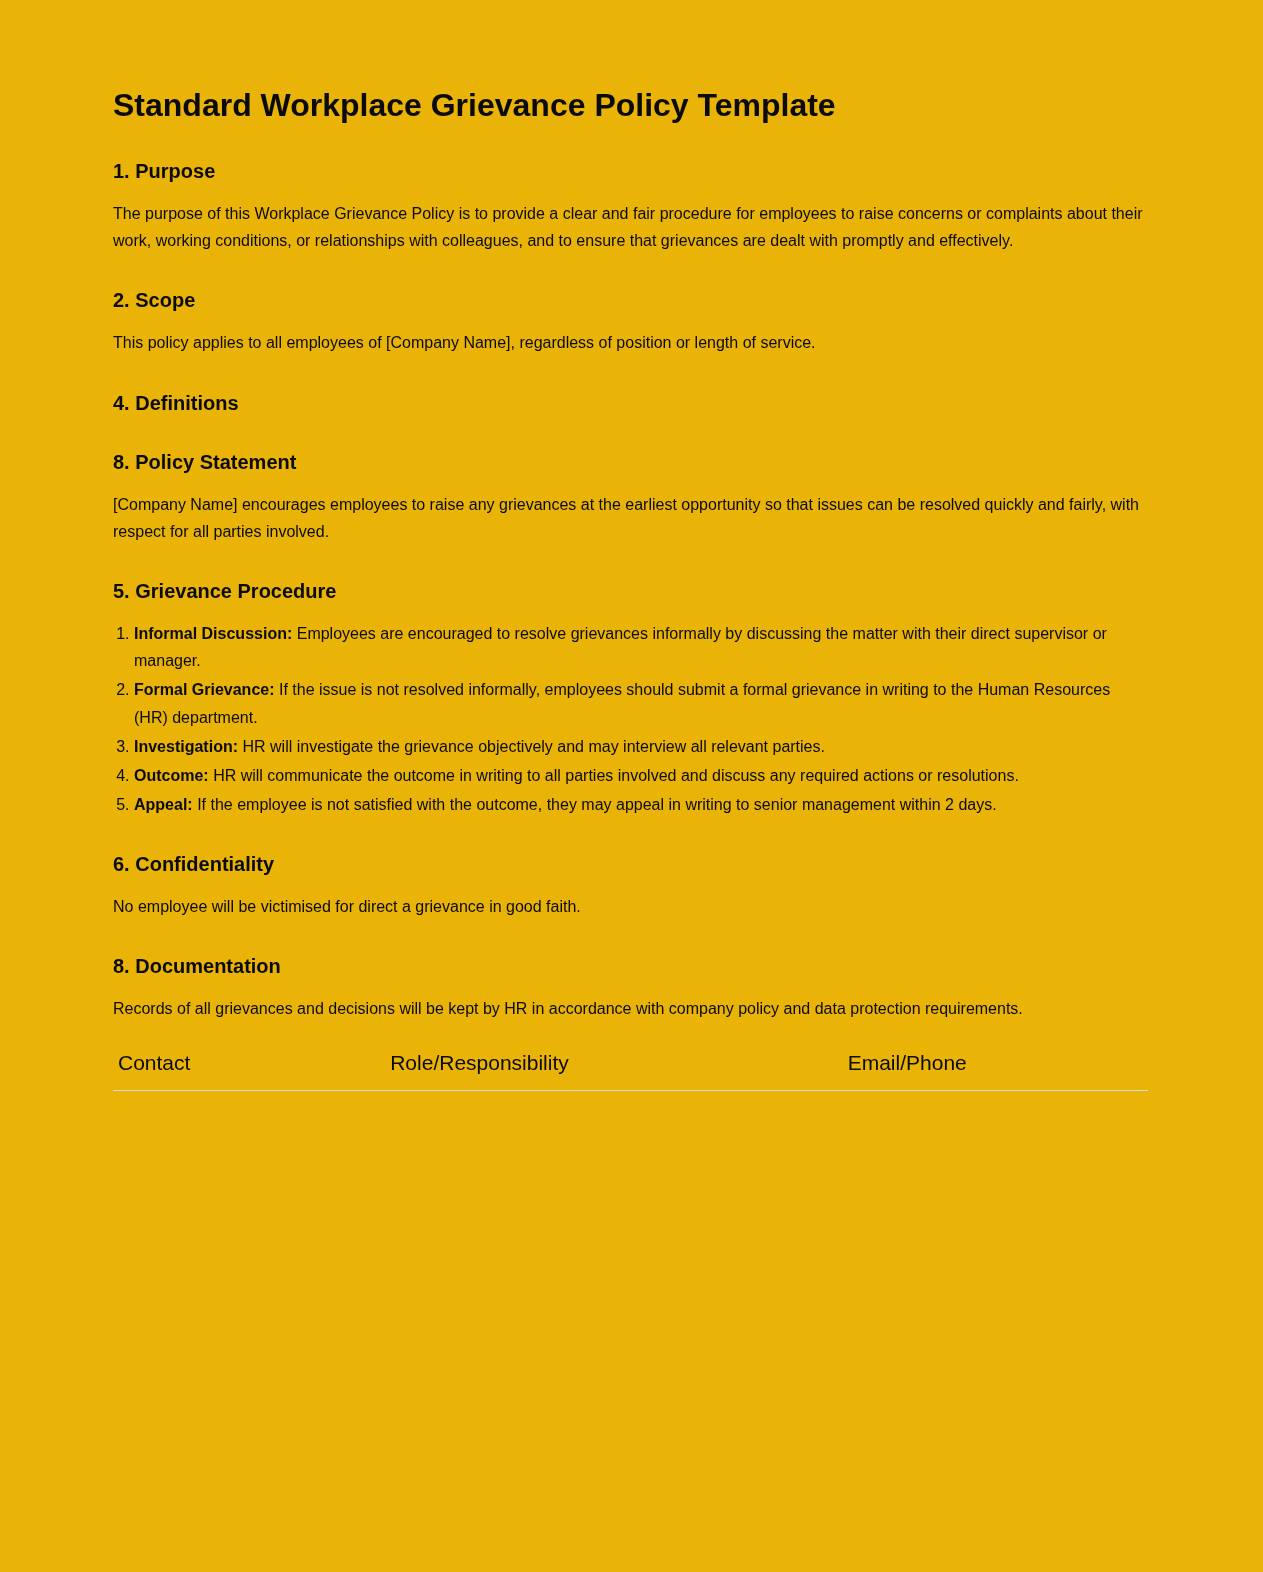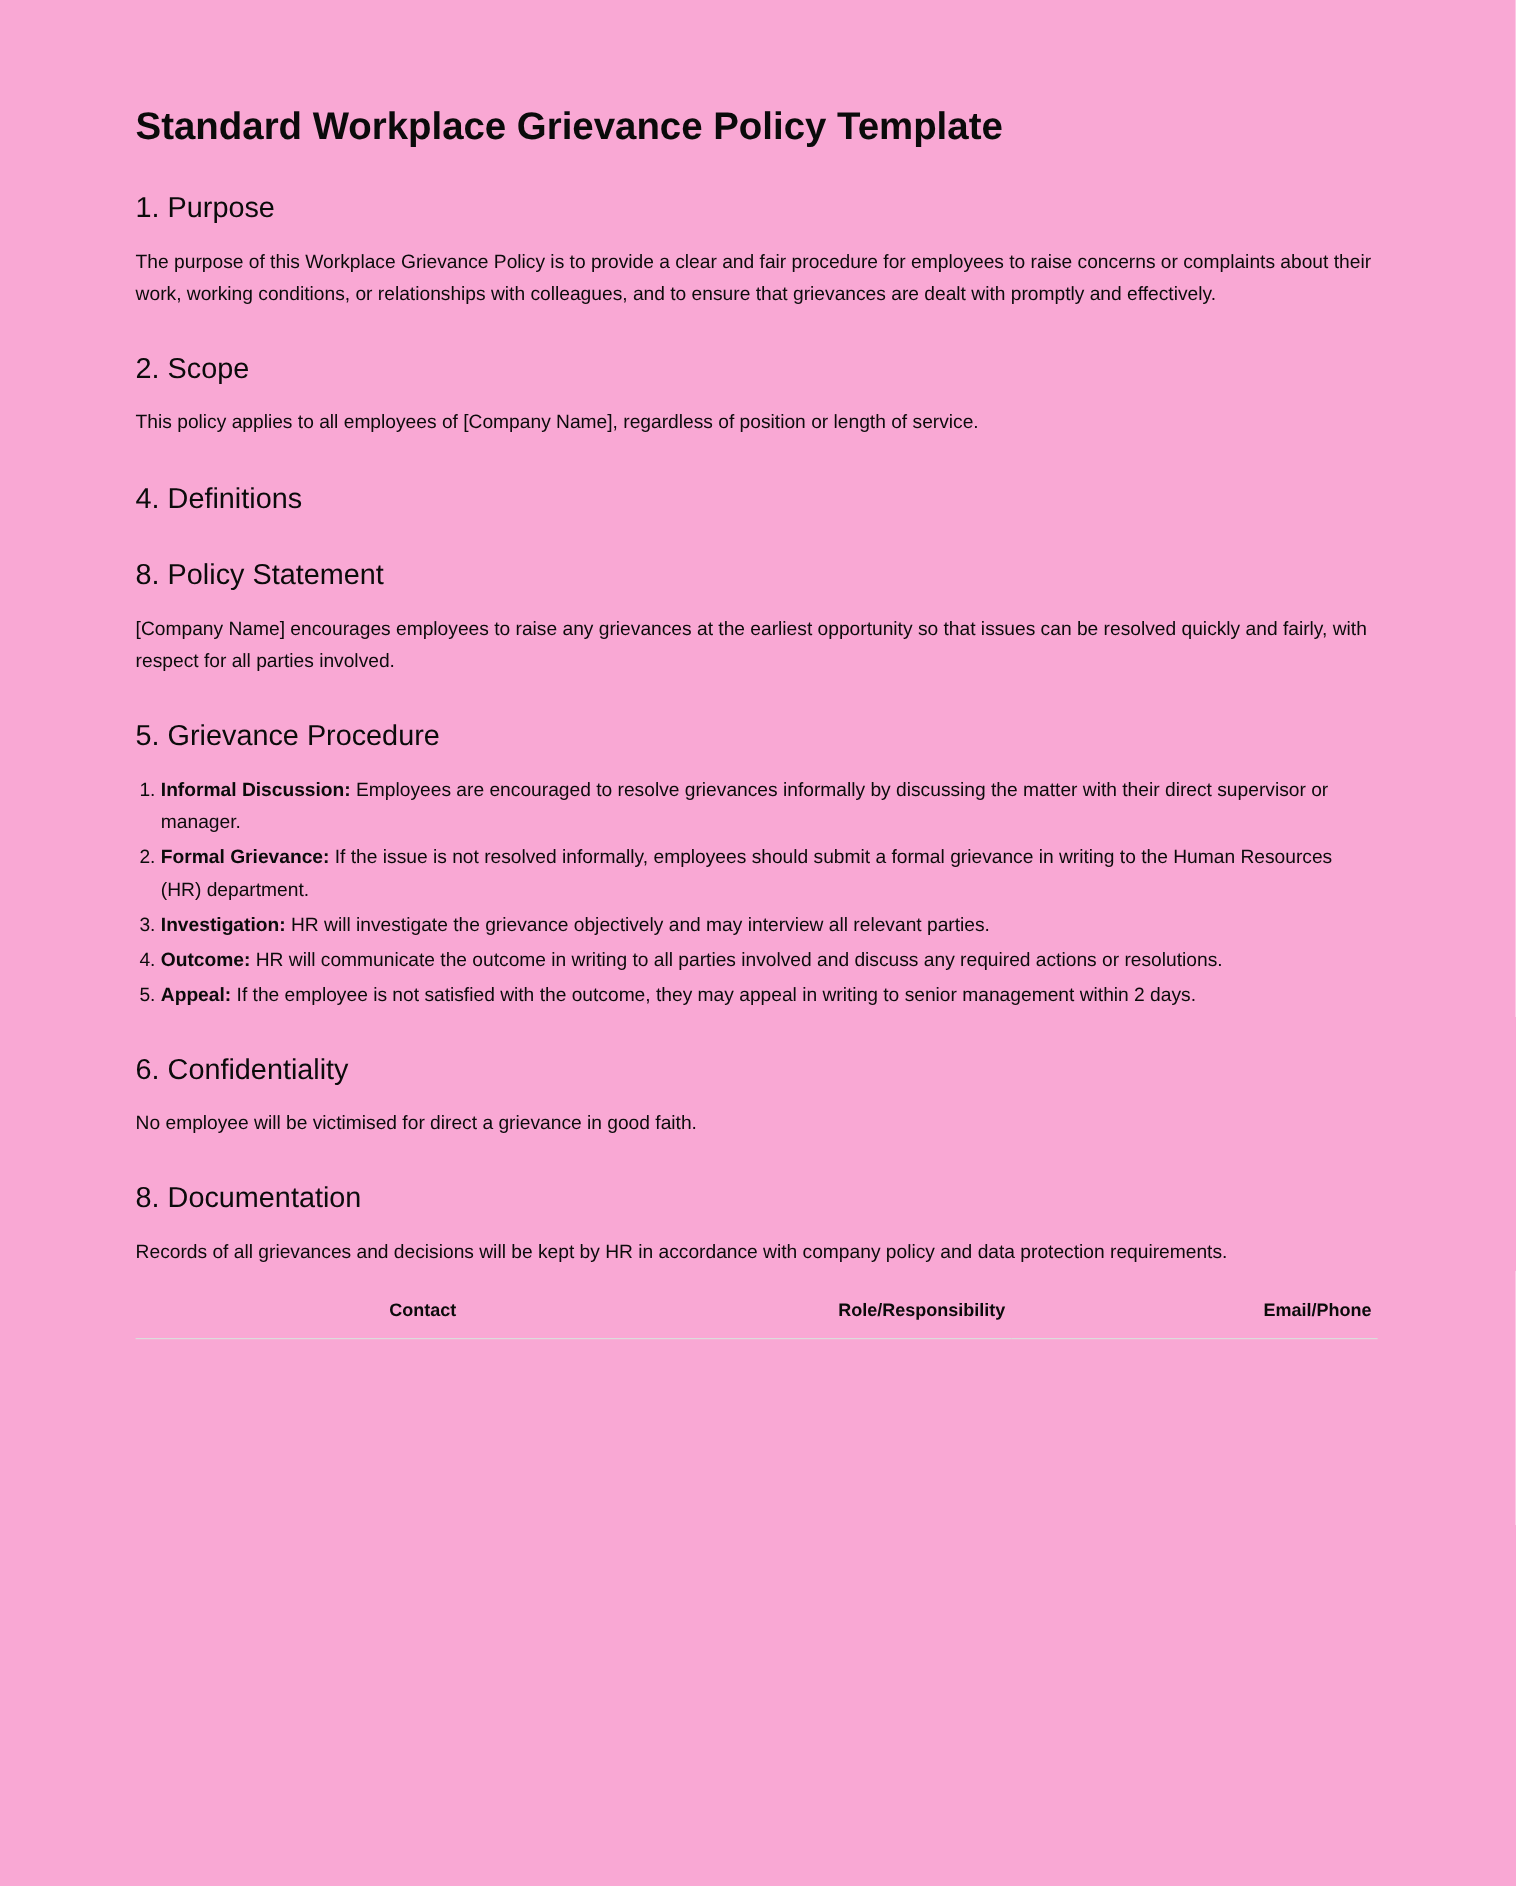--- a/index.html
+++ b/index.html
@@ -11,32 +11,32 @@
     color: #0b0b0b;
     font-family: "Liberation Sans", sans-serif;
     font-size: 16px;
     line-height: 1.7;
   }
   .page {
     width: 1263px;
     min-height: 1572px;
     box-sizing: border-box;
     padding: 85px 115px 28px 113px;
-    background: #f9a8d4;
+    background: #eab308;
   }
   h1 {
     font-size: 32px;
     line-height: 1.25;
     font-weight: 700;
     margin: 0 0 16px 0;
   }
   h2 {
-    font-size: 24px;
+    font-size: 20px;
     line-height: 1.25;
-    font-weight: 400;
+    font-weight: 700;
     margin: 34px 0 16px 0;
   }
   p {
     margin: 16px 0;
   }
   ul, ol {
     margin: 16px 0;
     padding-left: 21px;
   }
   li {
@@ -45,23 +45,23 @@
   strong {
     font-weight: 700;
   }
   table.contacts {
     width: 100%;
     border-collapse: collapse;
     margin-top: 18px;
     table-layout: fixed;
   }
   table.contacts th {
-    text-align: right;
-    font-weight: 700;
-    font-size: 15px;
+    text-align: left;
+    font-weight: 400;
+    font-size: 21px;
     padding: 4px 5px 10px 5px;
     border-bottom: 1px solid #dcdcdc;
   }
   col.col-0 { width: 26.3%; }
   col.col-1 { width: 44.2%; }
   col.col-2 { width: 29.5%; }
 </style>
 </head>
 <body>
 

